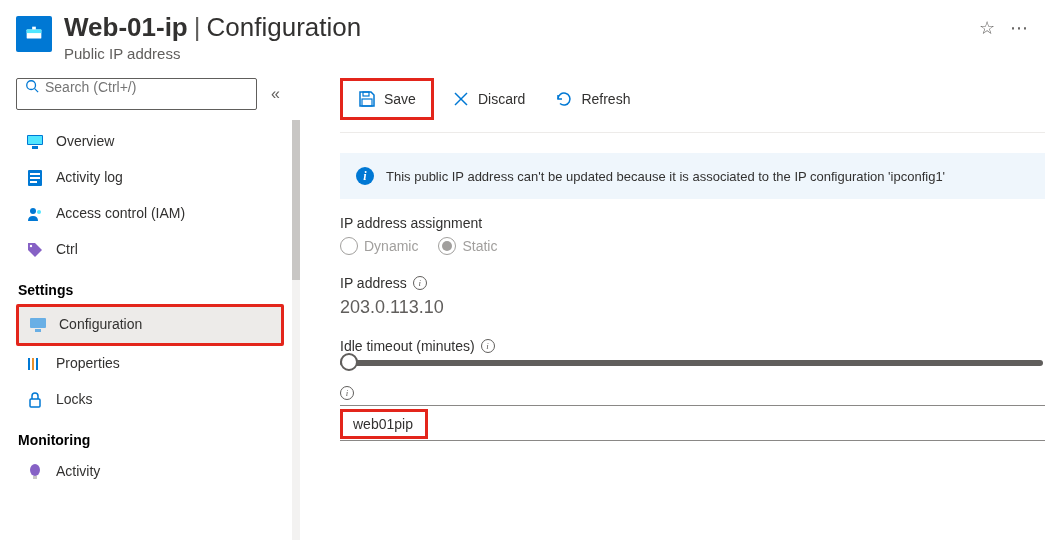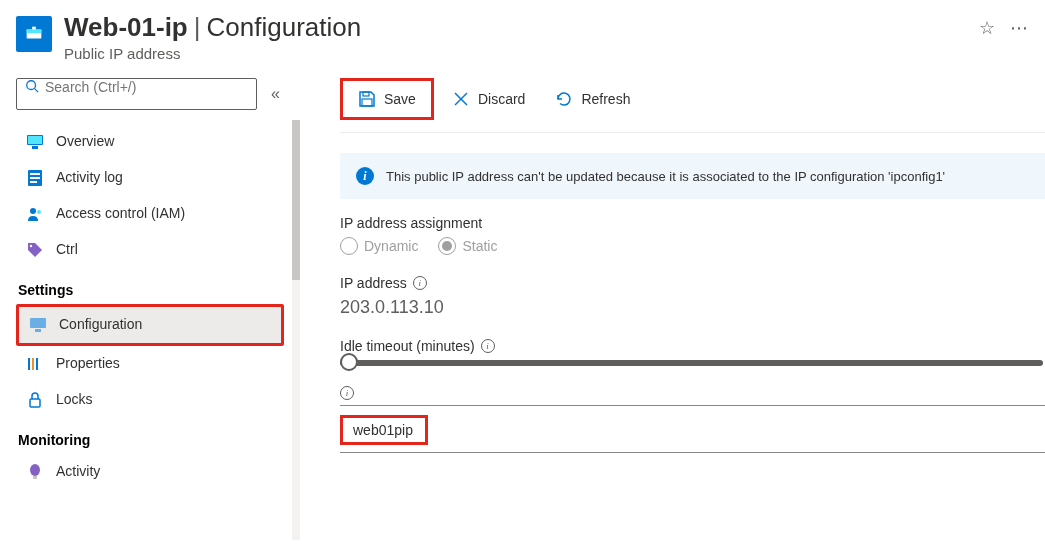--- a/index.html
+++ b/index.html
@@ -199,21 +199,21 @@
       border-radius: 50%; position: absolute; left: 0; top: -7px;
     }
     .dns-input-wrap {
       border: 3px solid #e3251b;
       display: inline-block;
       margin-top: 2px;
     }
     .dns-region {
       border-bottom: 1px solid #8a8886;
       border-top: 1px solid #8a8886;
-      height: 48px;
+      height: 36px;
       display: flex; align-items: center;
       margin-top: -1px;
     }
     .dns-input {
       border: none; outline: none;
       padding: 4px 10px;
       font-size: 14px; font-family: inherit;
       width: 82px;
       color: #323130;
       background: transparent;

